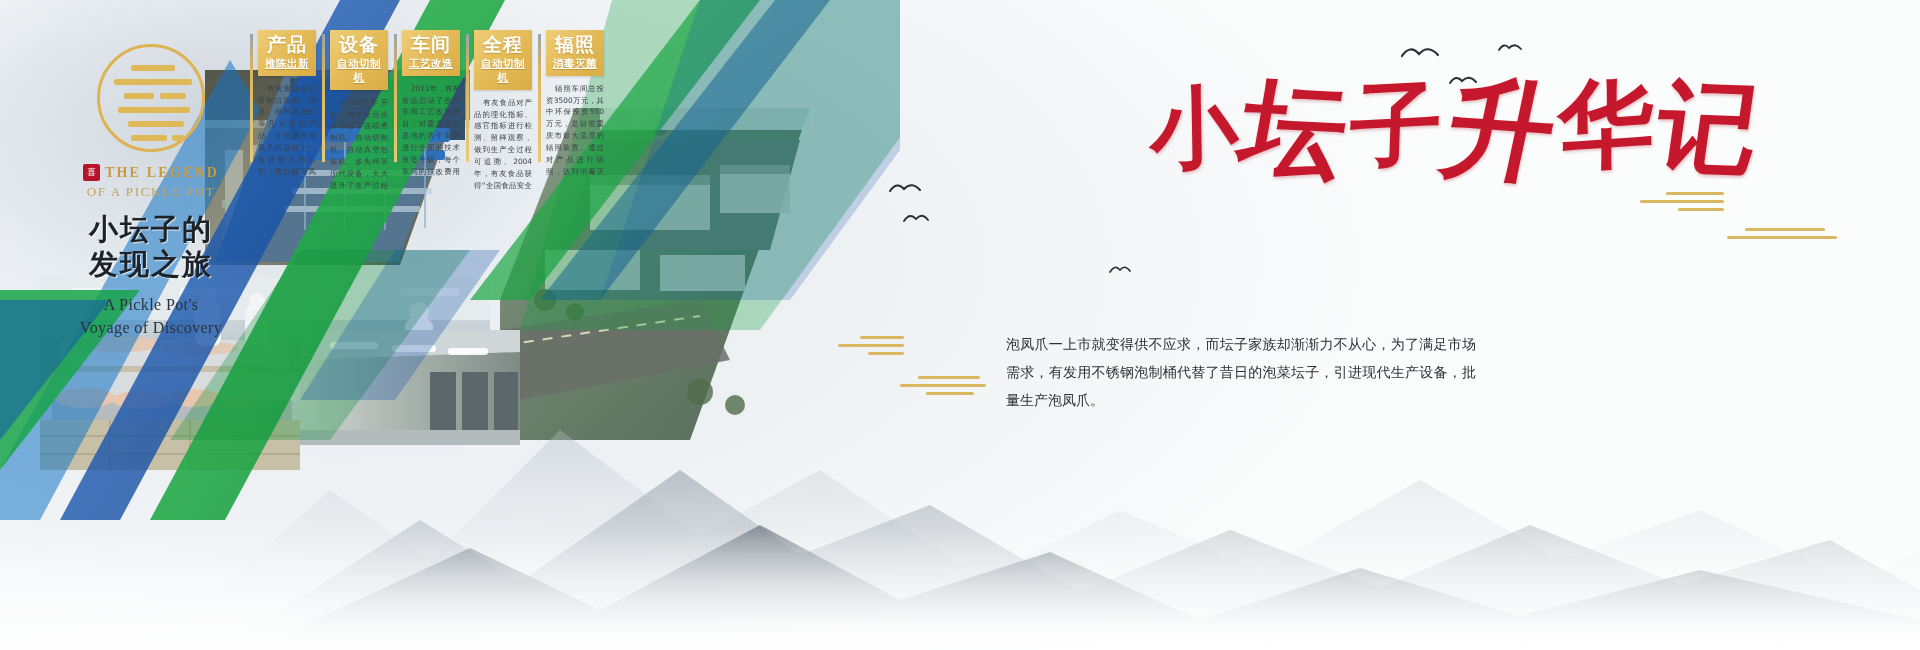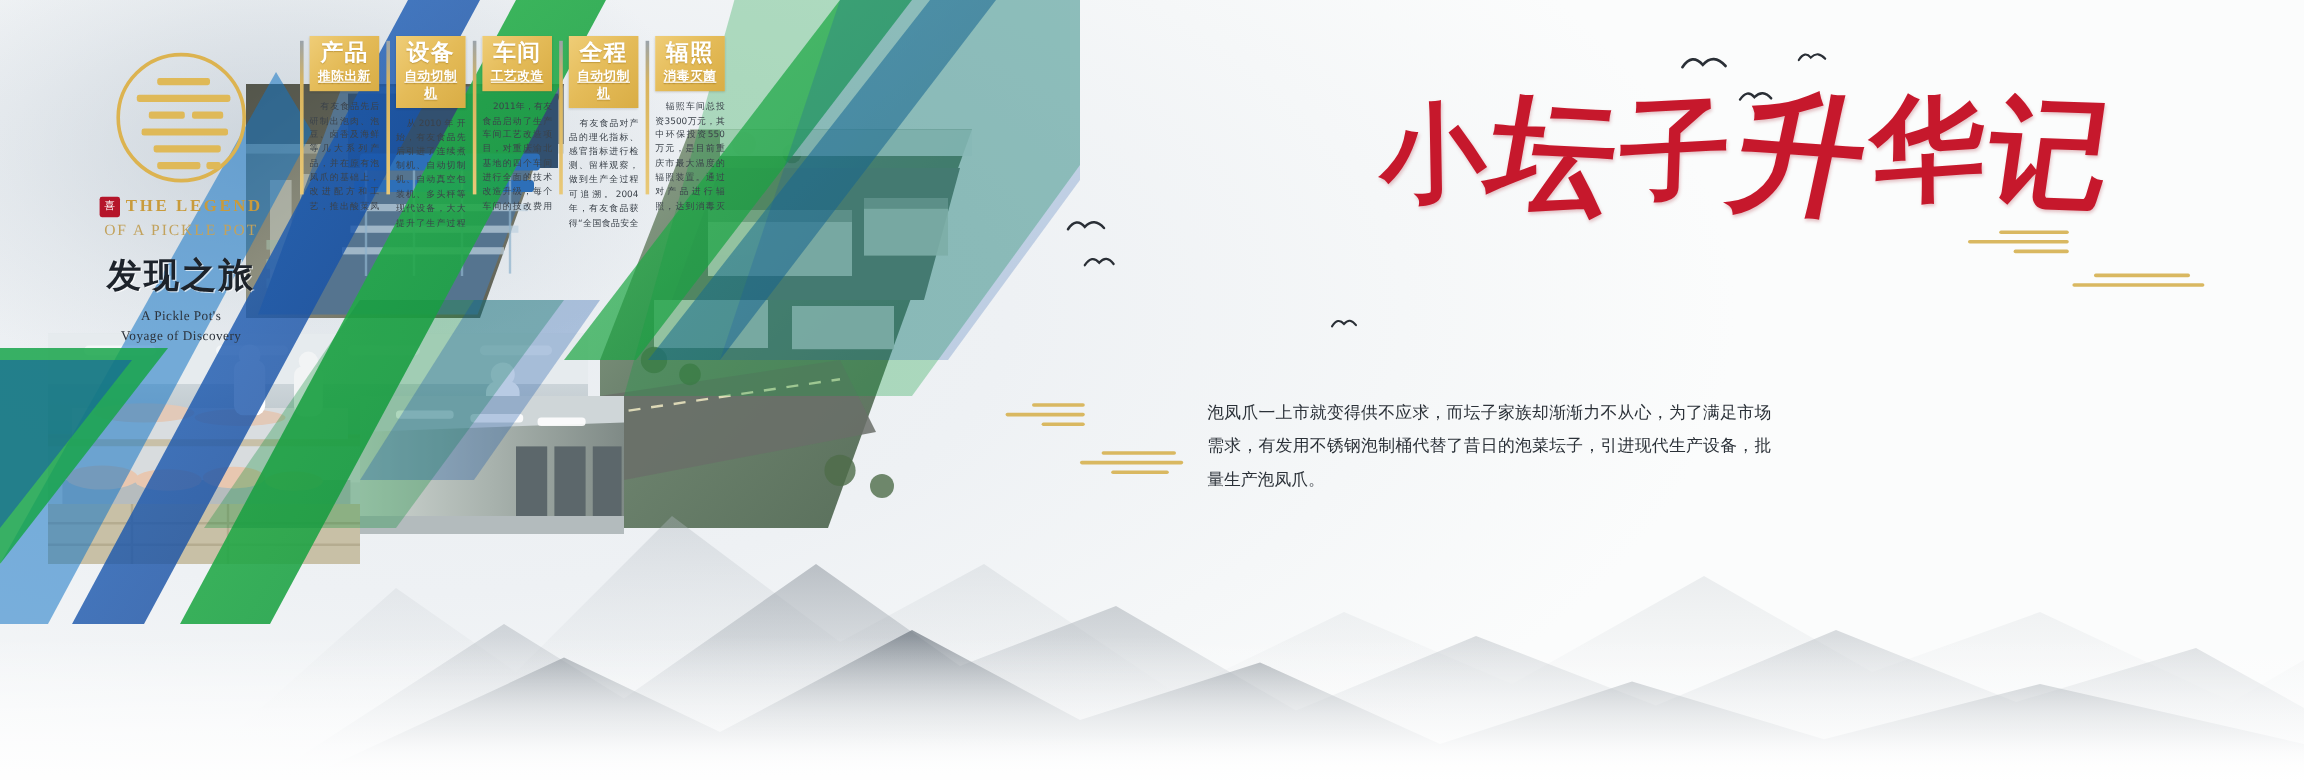--- a/index.html
+++ b/index.html
@@ -52,21 +52,21 @@
     font-family:"Liberation Serif","DejaVu Serif",serif;
     font-size: 13px; letter-spacing: 1.6px; color:#c2a25c; margin-top:3px;
   }
   .cn-title {
     margin-top: 12px; font-size: 29px; line-height: 1.22; color: #1d232b;
     font-weight: 700; letter-spacing: 2px;
     font-family:"DejaVu Sans","Liberation Sans",sans-serif;
     text-shadow: 1px 1px 0 rgba(255,255,255,0.7);
   }
   .en-title {
-    margin-top: 10px; font-size: 11px; line-height: 1.45; color:#2c333c;
+    margin-top: 10px; font-size: 16px; line-height: 1.45; color:#2c333c;
     font-family:"Liberation Serif","DejaVu Serif",serif; letter-spacing:.4px;
   }
 
   
   .cards { position:absolute; left:258px; top:30px; display:flex; gap:14px; z-index: 6; }
   .card { position:relative; width: 58px; }
   .card-rule {
     position:absolute; left:-8px; top:4px; width:3px; height: 128px;
     background: linear-gradient(180deg,#9aa3ab 0%, #d9b45c 28%, #e9c978 100%);
   }
@@ -375,20 +375,21 @@
       <span class="bar" style="left:72px;  top:88px; width:12px;"></span>
     </div>
 
     <div class="brand-row">
       <span class="seal-sq">喜</span>
       <span class="legend-en">THE LEGEND</span>
     </div>
     <div class="legend-sub">OF A PICKLE POT</div>
 
     <div class="cn-title">
+      <div>小坛子的</div>
       <div>发现之旅</div>
     </div>
     <div class="en-title">
       <div>A Pickle Pot's</div>
       <div>Voyage of Discovery</div>
     </div>
   </div>
 
   <div class="cards">
 

